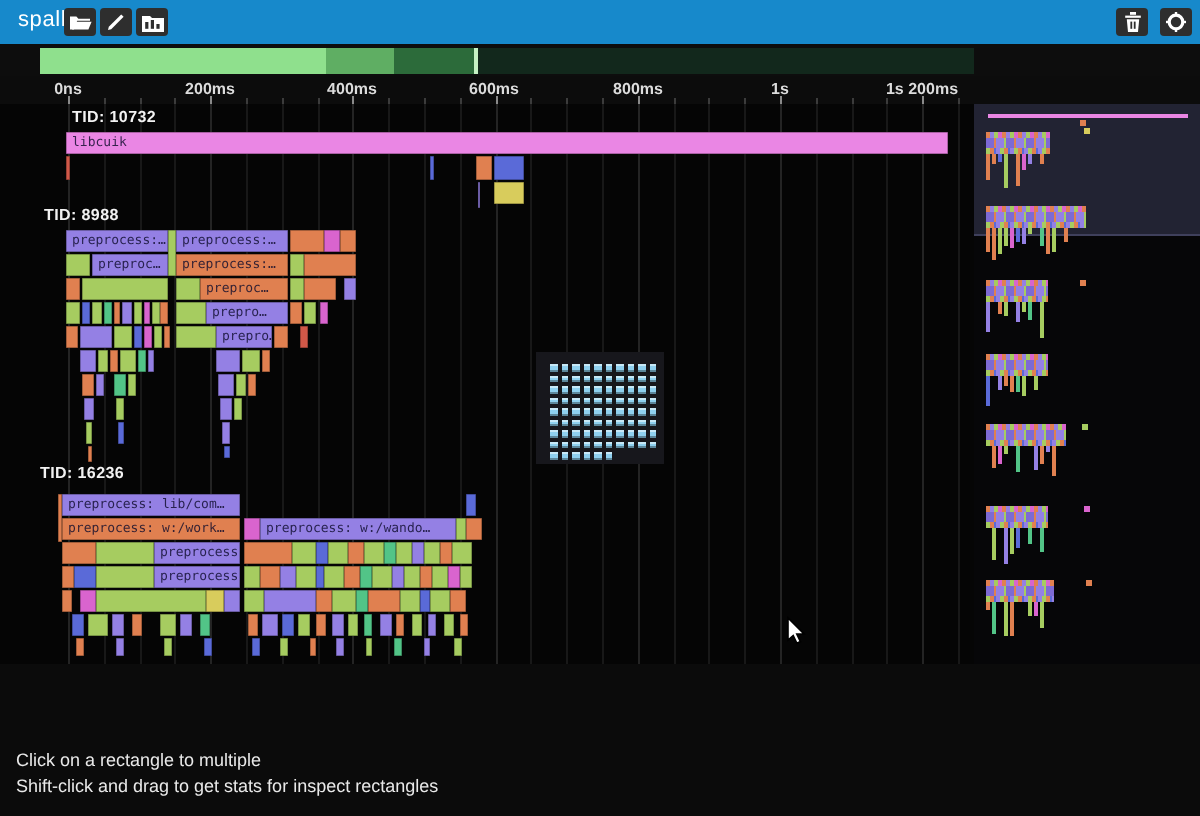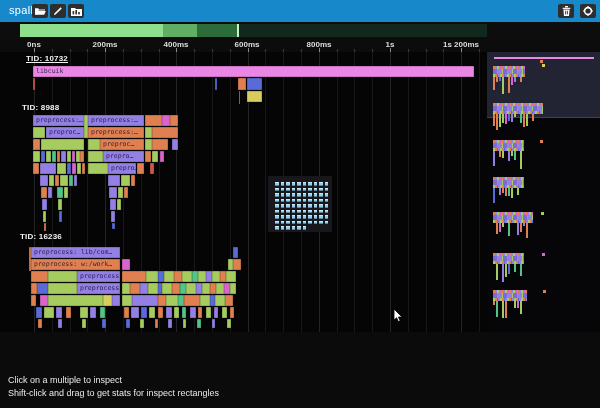--- a/index.html
+++ b/index.html
@@ -170,21 +170,21 @@
       <div class="grid major" style="left: 318.8px;"></div>
       <div class="grid minor" style="left: 336.6px;"></div>
       <div class="grid minor" style="left: 354.4px;"></div>
       <div class="grid minor" style="left: 372.2px;"></div>
       <div class="grid major" style="left: 390px;"></div>
       <div class="grid minor" style="left: 407.8px;"></div>
       <div class="grid minor" style="left: 425.6px;"></div>
       <div class="grid minor" style="left: 443.4px;"></div>
       <div class="grid major" style="left: 461.2px;"></div>
       <div class="grid minor" style="left: 479px;"></div>
-      <div class="tid" style="left: 26px; top: 2px; text-decoration: underline;">TID: 10732</div>
+      <div class="tid" style="left: 36px; top: 2px;">TID: 10732</div>
       <div class="tid" style="left: 22px; top: 51px;">TID: 8988</div>
       <div class="tid" style="left: 20px; top: 180px;">TID: 16236</div>
       <div class="bar" style="left: 33px; top: 14px; width: 441px; height: 11px; background: rgb(234, 134, 228);">
         <span>libcuik</span>
       </div>
       <div class="bar" style="left: 33px; top: 26px; width: 2px; height: 12px; background: rgb(208, 88, 72);"></div>
       <div class="bar" style="left: 215px; top: 26px; width: 2px; height: 12px; background: rgb(90, 106, 216);"></div>
       <div class="bar" style="left: 238px; top: 26px; width: 8px; height: 12px; background: rgb(224, 128, 80);"></div>
       <div class="bar" style="left: 247px; top: 26px; width: 15px; height: 12px; background: rgb(90, 106, 216);"></div>
       <div class="bar" style="left: 247px; top: 39px; width: 15px; height: 11px; background: rgb(216, 204, 92);"></div>
@@ -301,20 +301,23 @@
       <div class="bar" style="left: 66px; top: 255px; width: 5px; height: 11px; background: rgb(224, 128, 80);"></div>
       <div class="bar" style="left: 80px; top: 255px; width: 8px; height: 11px; background: rgb(166, 204, 96);"></div>
       <div class="bar" style="left: 90px; top: 255px; width: 6px; height: 11px; background: rgb(148, 128, 228);"></div>
       <div class="bar" style="left: 100px; top: 255px; width: 5px; height: 11px; background: rgb(82, 196, 135);"></div>
       <div class="bar" style="left: 38px; top: 267px; width: 4px; height: 9px; background: rgb(224, 128, 80);"></div>
       <div class="bar" style="left: 58px; top: 267px; width: 4px; height: 9px; background: rgb(148, 128, 228);"></div>
       <div class="bar" style="left: 82px; top: 267px; width: 4px; height: 9px; background: rgb(166, 204, 96);"></div>
       <div class="bar" style="left: 102px; top: 267px; width: 4px; height: 9px; background: rgb(90, 106, 216);"></div>
       <div class="bar" style="left: 233px; top: 195px; width: 5px; height: 11px; background: rgb(90, 106, 216);"></div>
       <div class="bar" style="left: 122px; top: 207px; width: 8px; height: 11px; background: rgb(217, 100, 206);"></div>
+      <div class="bar" style="left: 130px; top: 207px; width: 98px; height: 11px; background: rgb(148, 128, 228);">
+        <span>preprocess: w:/wando…</span>
+      </div>
       <div class="bar" style="left: 228px; top: 207px; width: 5px; height: 11px; background: rgb(166, 204, 96);"></div>
       <div class="bar" style="left: 233px; top: 207px; width: 8px; height: 11px; background: rgb(224, 128, 80);"></div>
       <div class="bar" style="left: 122px; top: 219px; width: 24px; height: 11px; background: rgb(224, 128, 80);"></div>
       <div class="bar" style="left: 146px; top: 219px; width: 12px; height: 11px; background: rgb(166, 204, 96);"></div>
       <div class="bar" style="left: 158px; top: 219px; width: 6px; height: 11px; background: rgb(90, 106, 216);"></div>
       <div class="bar" style="left: 164px; top: 219px; width: 10px; height: 11px; background: rgb(166, 204, 96);"></div>
       <div class="bar" style="left: 174px; top: 219px; width: 8px; height: 11px; background: rgb(224, 128, 80);"></div>
       <div class="bar" style="left: 182px; top: 219px; width: 10px; height: 11px; background: rgb(166, 204, 96);"></div>
       <div class="bar" style="left: 192px; top: 219px; width: 6px; height: 11px; background: rgb(82, 196, 135);"></div>
       <div class="bar" style="left: 198px; top: 219px; width: 8px; height: 11px; background: rgb(166, 204, 96);"></div>
@@ -541,21 +544,21 @@
       <div class="mmr" style="left: 6px; top: 249px; width: 2px; height: 4.21049px; background: rgb(224, 128, 80);"></div>
       <div class="mmr" style="left: 9px; top: 249px; width: 2px; height: 16.4033px; background: rgb(82, 196, 135);"></div>
       <div class="mmr" style="left: 15px; top: 249px; width: 2px; height: 17.3599px; background: rgb(166, 204, 96);"></div>
       <div class="mmr" style="left: 18px; top: 249px; width: 2px; height: 16.7256px; background: rgb(224, 128, 80);"></div>
       <div class="mmr" style="left: 27px; top: 249px; width: 2px; height: 7.02634px; background: rgb(166, 204, 96);"></div>
       <div class="mmr" style="left: 30px; top: 249px; width: 2px; height: 7.47839px; background: rgb(217, 100, 206);"></div>
       <div class="mmr" style="left: 33px; top: 249px; width: 2px; height: 12.7823px; background: rgb(166, 204, 96);"></div>
     </div>
 
   <div id="footer">
-    <div>Click on a multiple to inspect</div>
+    <div>Click on a rectangle to multiple</div>
     <div>Shift-click and drag to get stats for inspect rectangles</div>
   </div>
 
   <svg id="cursor" viewBox="0 0 12 16" style="left: 393px; top: 308px;">
     <path d="M1 1 L1 12 L3.6 9.8 L5.4 13.6 L7.2 12.8 L5.4 9 L9 9 Z" fill="#fff" stroke="#000" stroke-width="0.8"></path>
   </svg>
 
 </div>
 
 </body></html>

